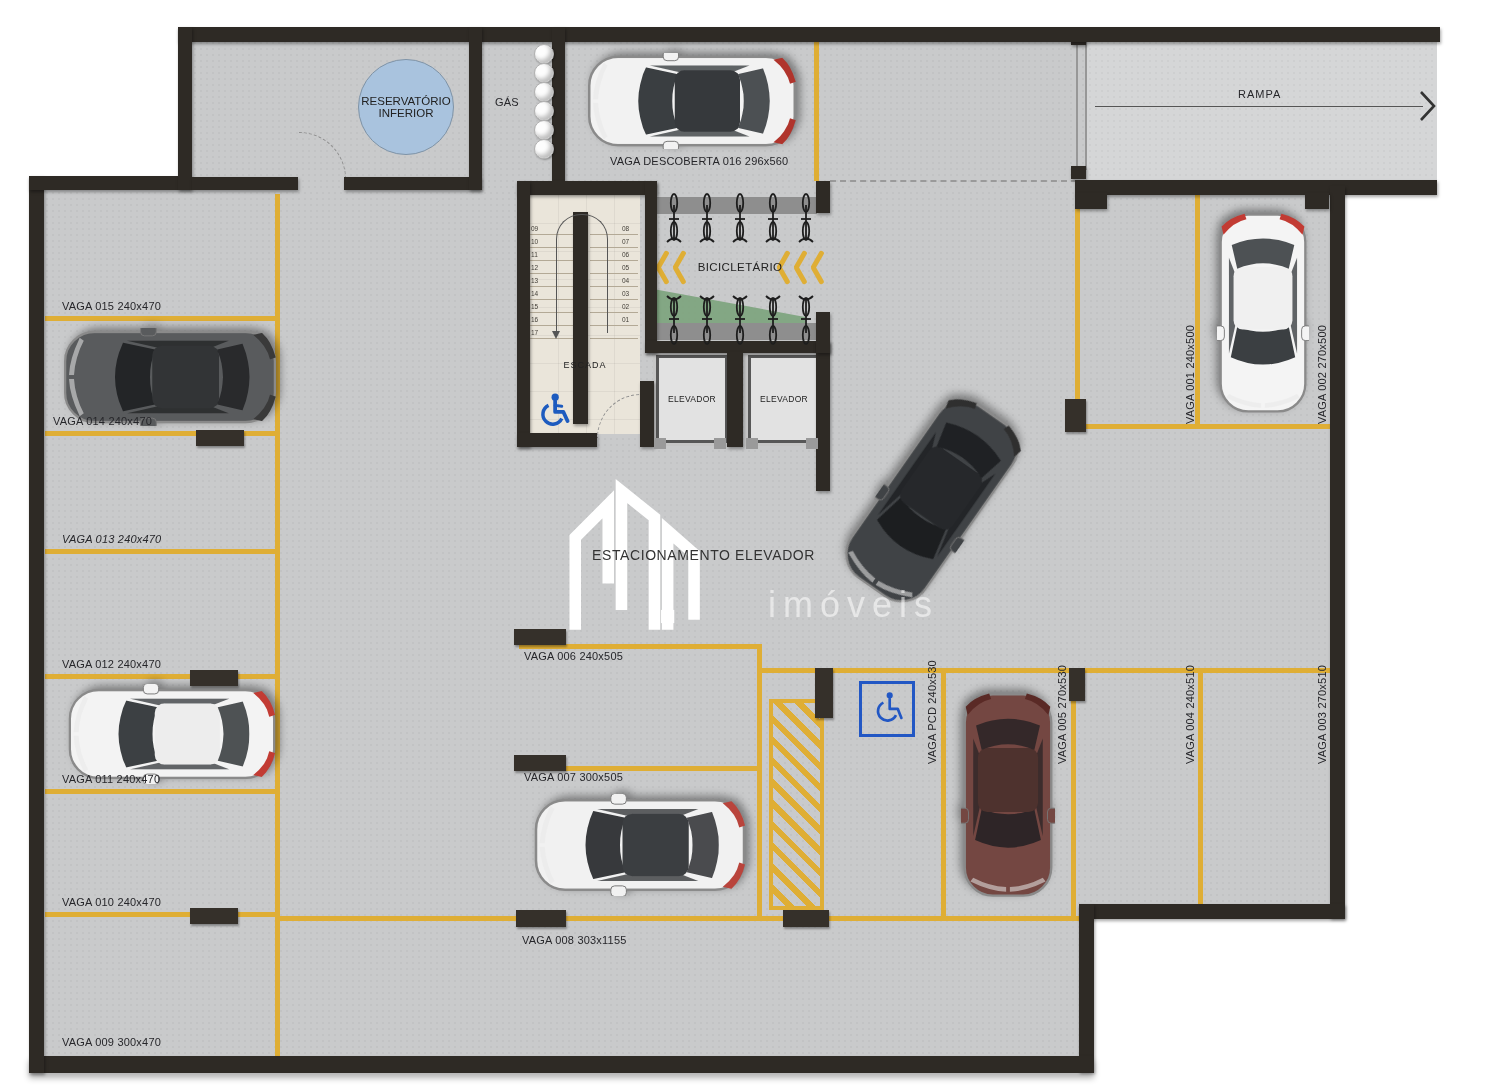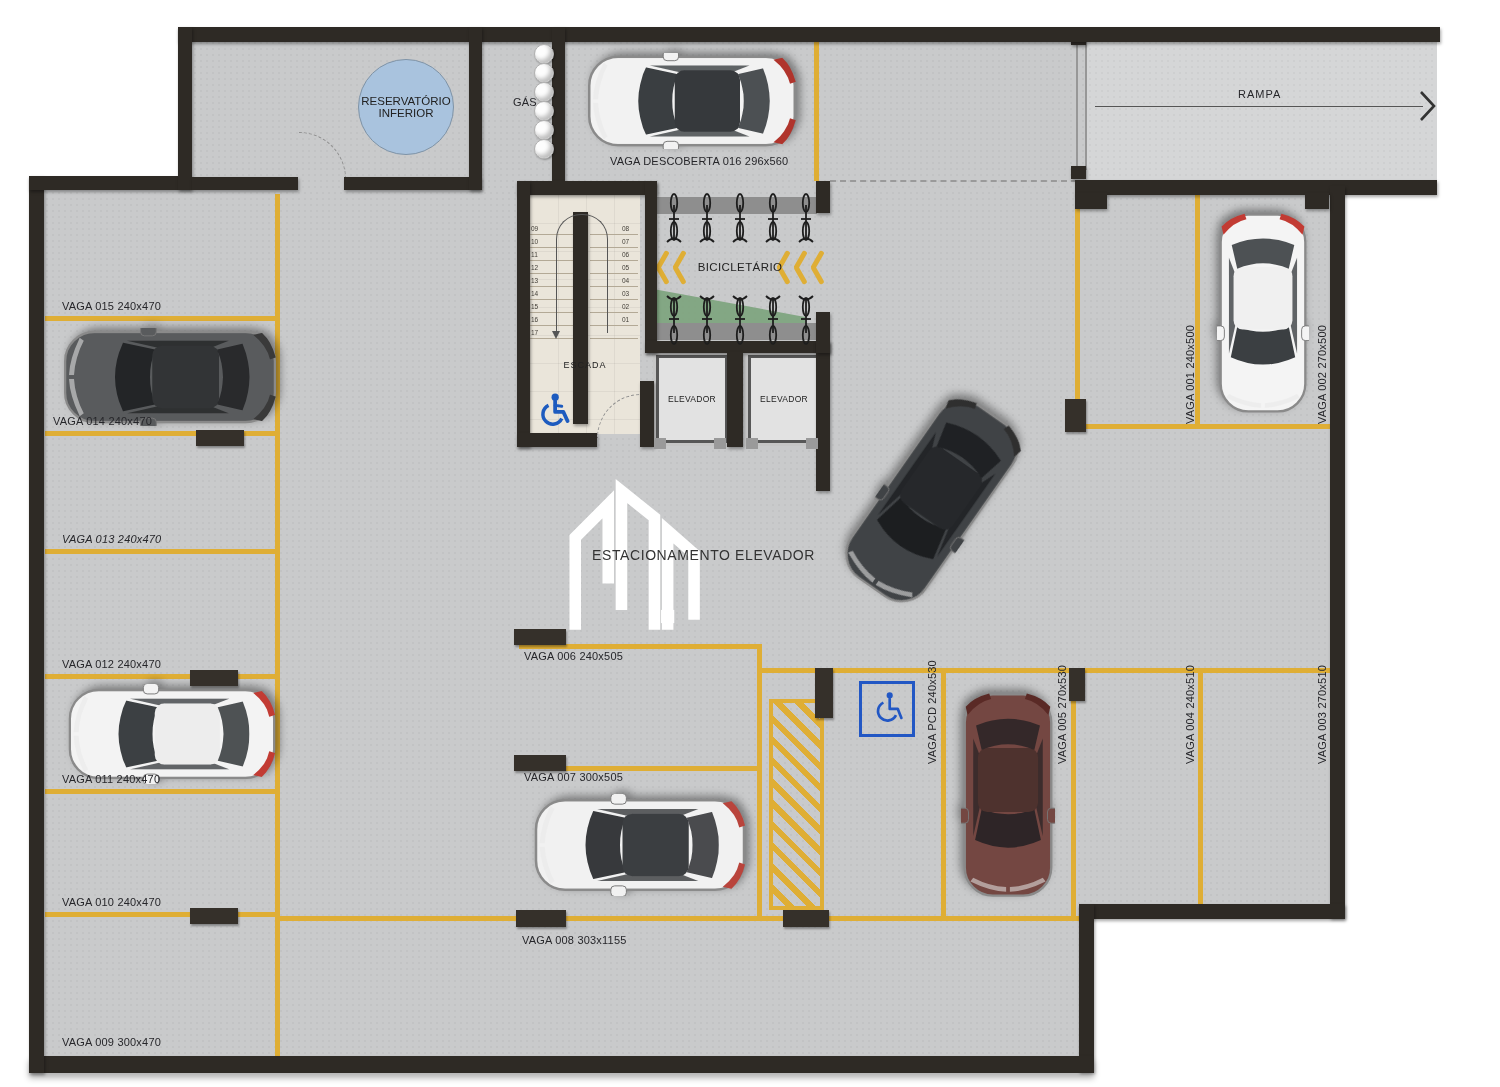--- a/index.html
+++ b/index.html
@@ -148,21 +148,21 @@
   <div class="col" style="left:516px;top:910px;width:50px;height:17px;"></div>
   <div class="col" style="left:783px;top:910px;width:46px;height:17px;"></div>
   <div class="col" style="left:815px;top:668px;width:18px;height:50px;"></div>
   <div class="col" style="left:1065px;top:399px;width:21px;height:33px;"></div>
   <div class="col" style="left:1069px;top:668px;width:16px;height:33px;"></div>
 
   <div class="abs" style="left:358px;top:59px;width:94px;height:94px;border-radius:50%;background:#a9c3de;border:1.5px solid #7f93a6;z-index:30;display:flex;flex-direction:column;align-items:center;justify-content:center;">
     <span style="font-size:11.5px;color:#222;">RESERVATÓRIO</span>
     <span style="font-size:11.5px;color:#222;">INFERIOR</span>
   </div>
-  <span class="lbl" style="left:513px;top:96px;">GÁS</span>
+  <span class="lbl" style="left:495px;top:96px;">GÁS</span>
   <div class="gascyl" style="left:534px;top:44px;"></div>
   <div class="gascyl" style="left:534px;top:63px;"></div>
   <div class="gascyl" style="left:534px;top:82px;"></div>
   <div class="gascyl" style="left:534px;top:101px;"></div>
   <div class="gascyl" style="left:534px;top:120px;"></div>
   <div class="gascyl" style="left:534px;top:139px;"></div>
   <span class="lbl" style="left:610px;top:155px;">VAGA DESCOBERTA 016 296x560</span>
 
   <div class="abs" style="left:1095px;top:106px;width:328px;border-top:1.3px solid #555;z-index:11;"></div>
   <svg class="abs" style="left:1418px;top:90px;z-index:11;" width="20" height="32" viewBox="0 0 20 32">
@@ -302,15 +302,16 @@
   <span class="lbl-rot" style="left:1316px;top:764px;">VAGA 003 270x510</span>
 
   <svg class="watermark" style="left:558px;top:468px;" width="150" height="165" viewBox="0 0 90 100">
     <g fill="none" stroke="#fff" stroke-width="7">
       <path d="M10,98 V42 L30,22 V70"></path>
       <path d="M38,86 V14 L58,30 V98"></path>
       <path d="M66,98 V38 L82,52 V92"></path>
     </g>
     <rect x="62" y="86" width="8" height="8" fill="#fff"></rect>
   </svg>
+  <span class="watermark" style="left:768px;top:584px;font-size:36px;font-weight:300;letter-spacing:7px;">imóveis</span>
   <span class="lbl" style="left:592px;top:547px;font-size:14px;color:#333;letter-spacing:.6px;z-index:45;">ESTACIONAMENTO ELEVADOR</span>
 
 </div>
 
 </body></html>

